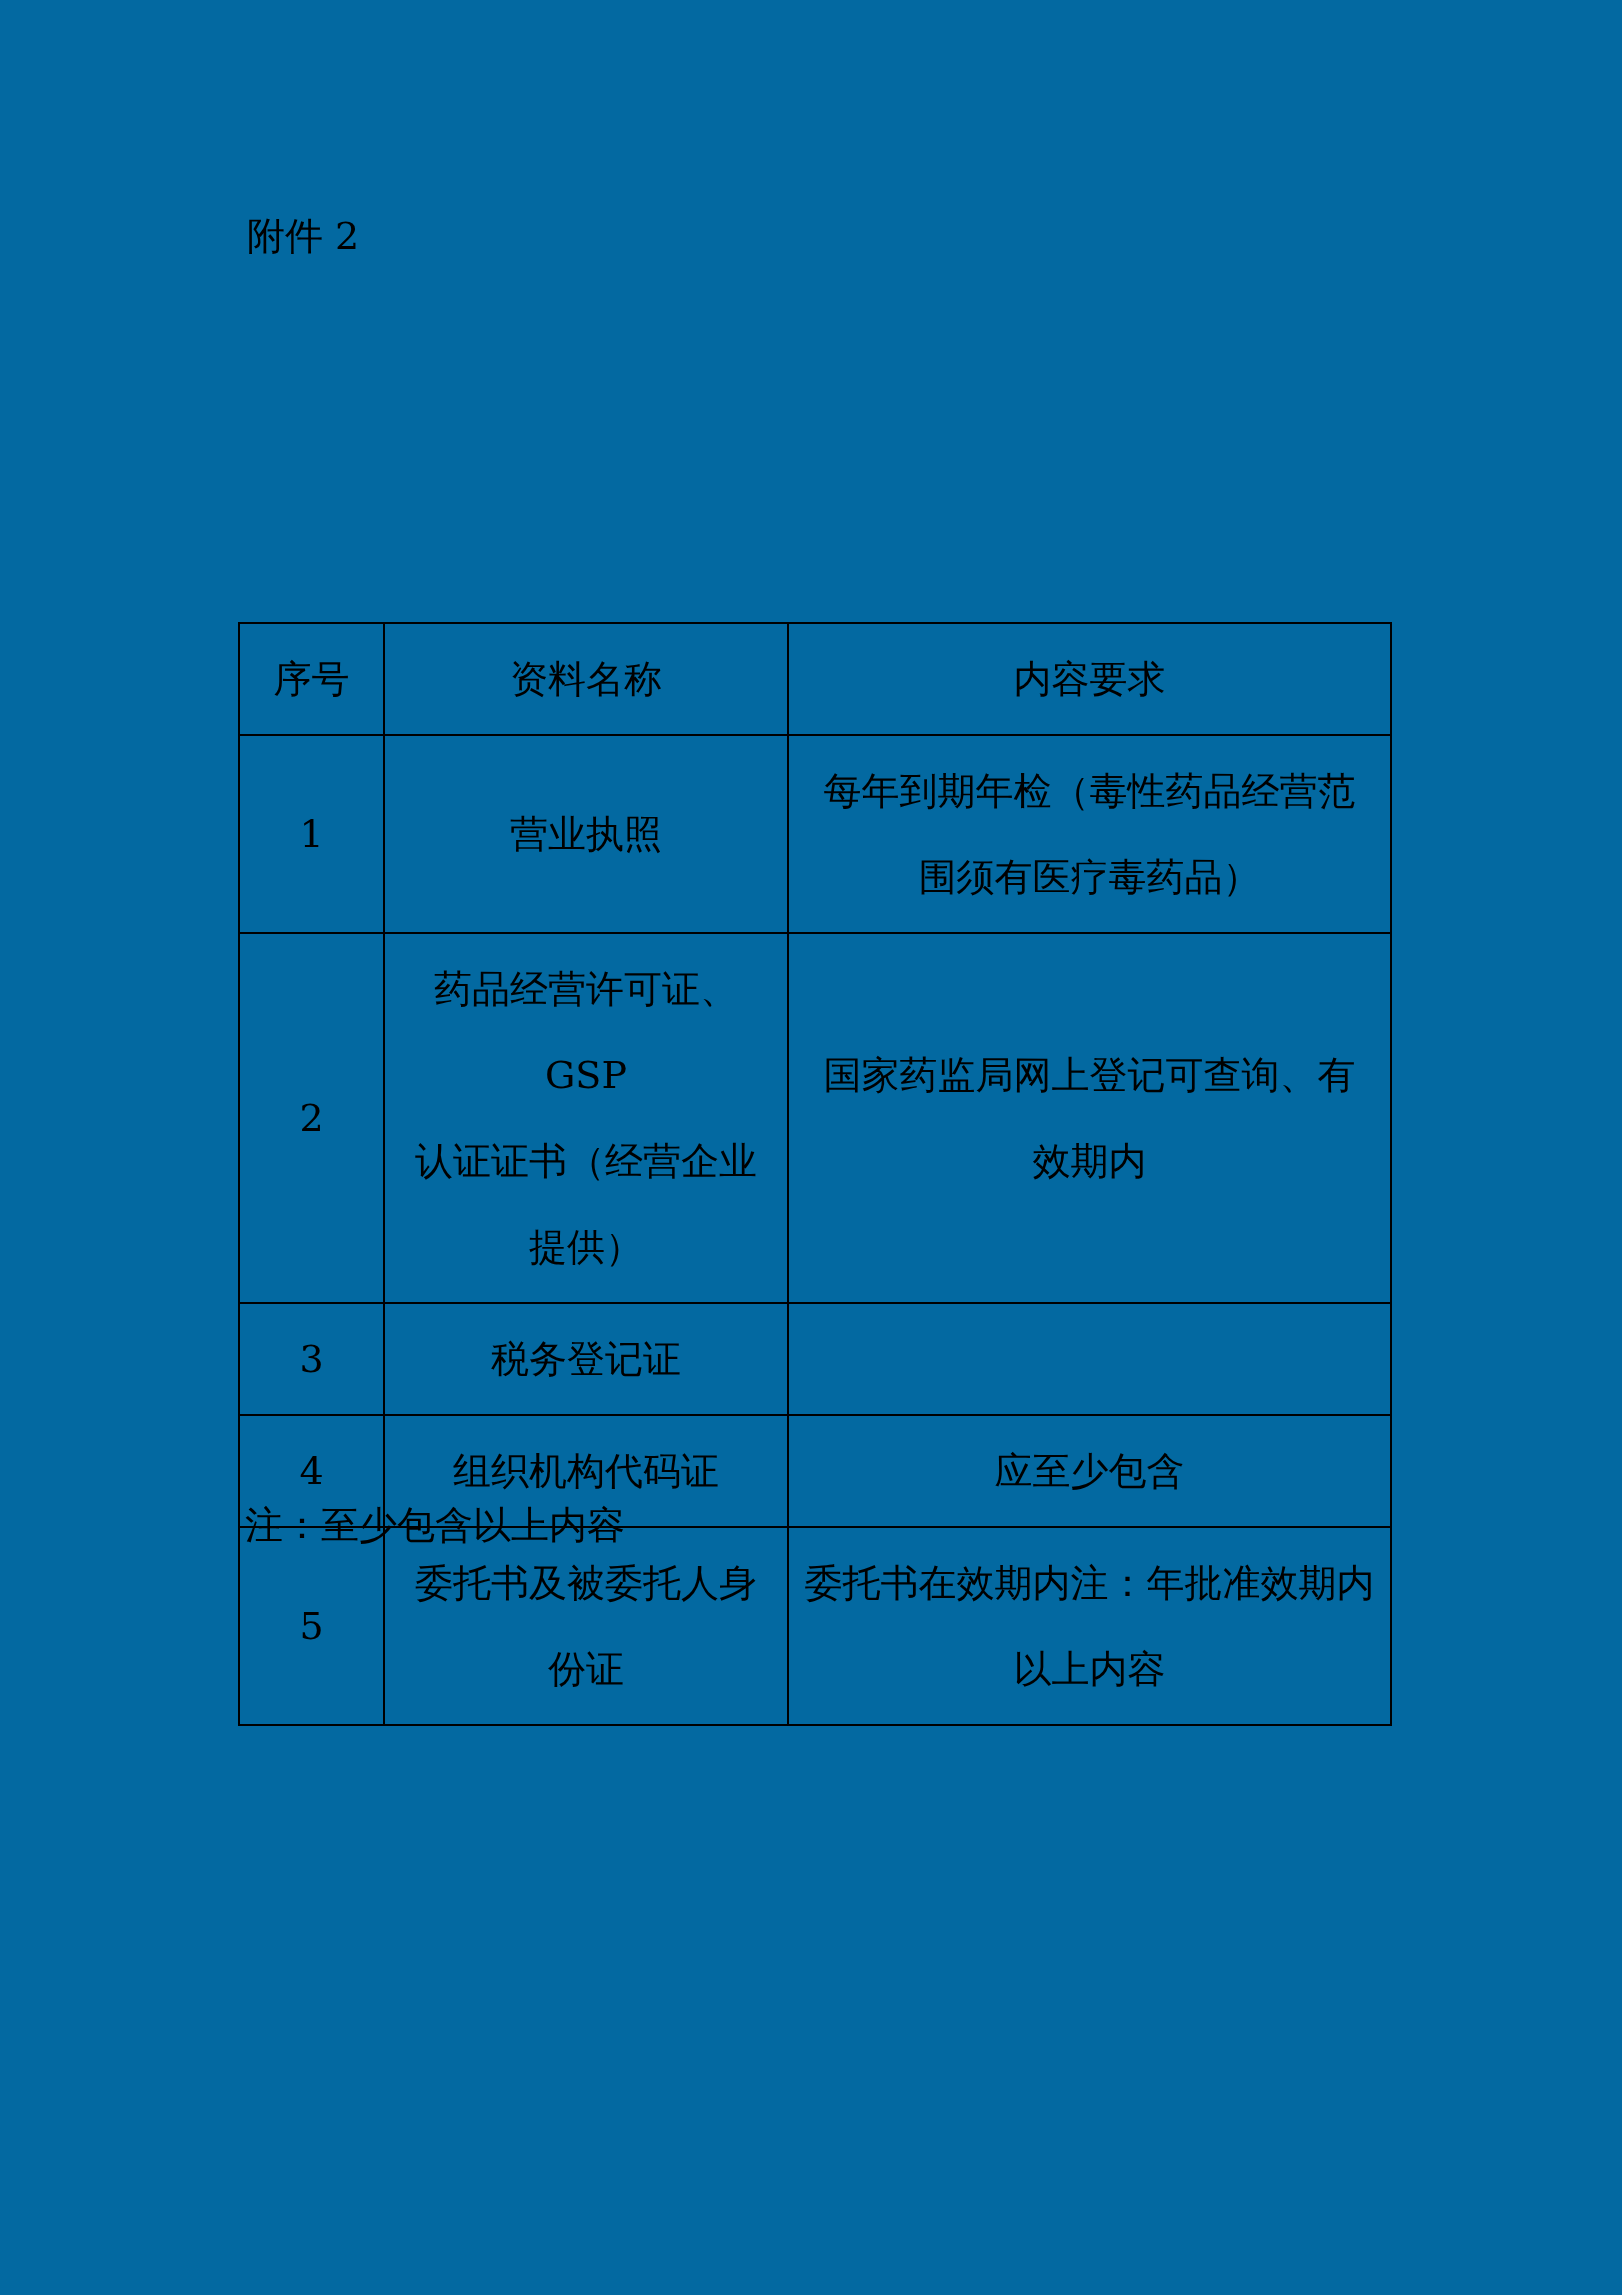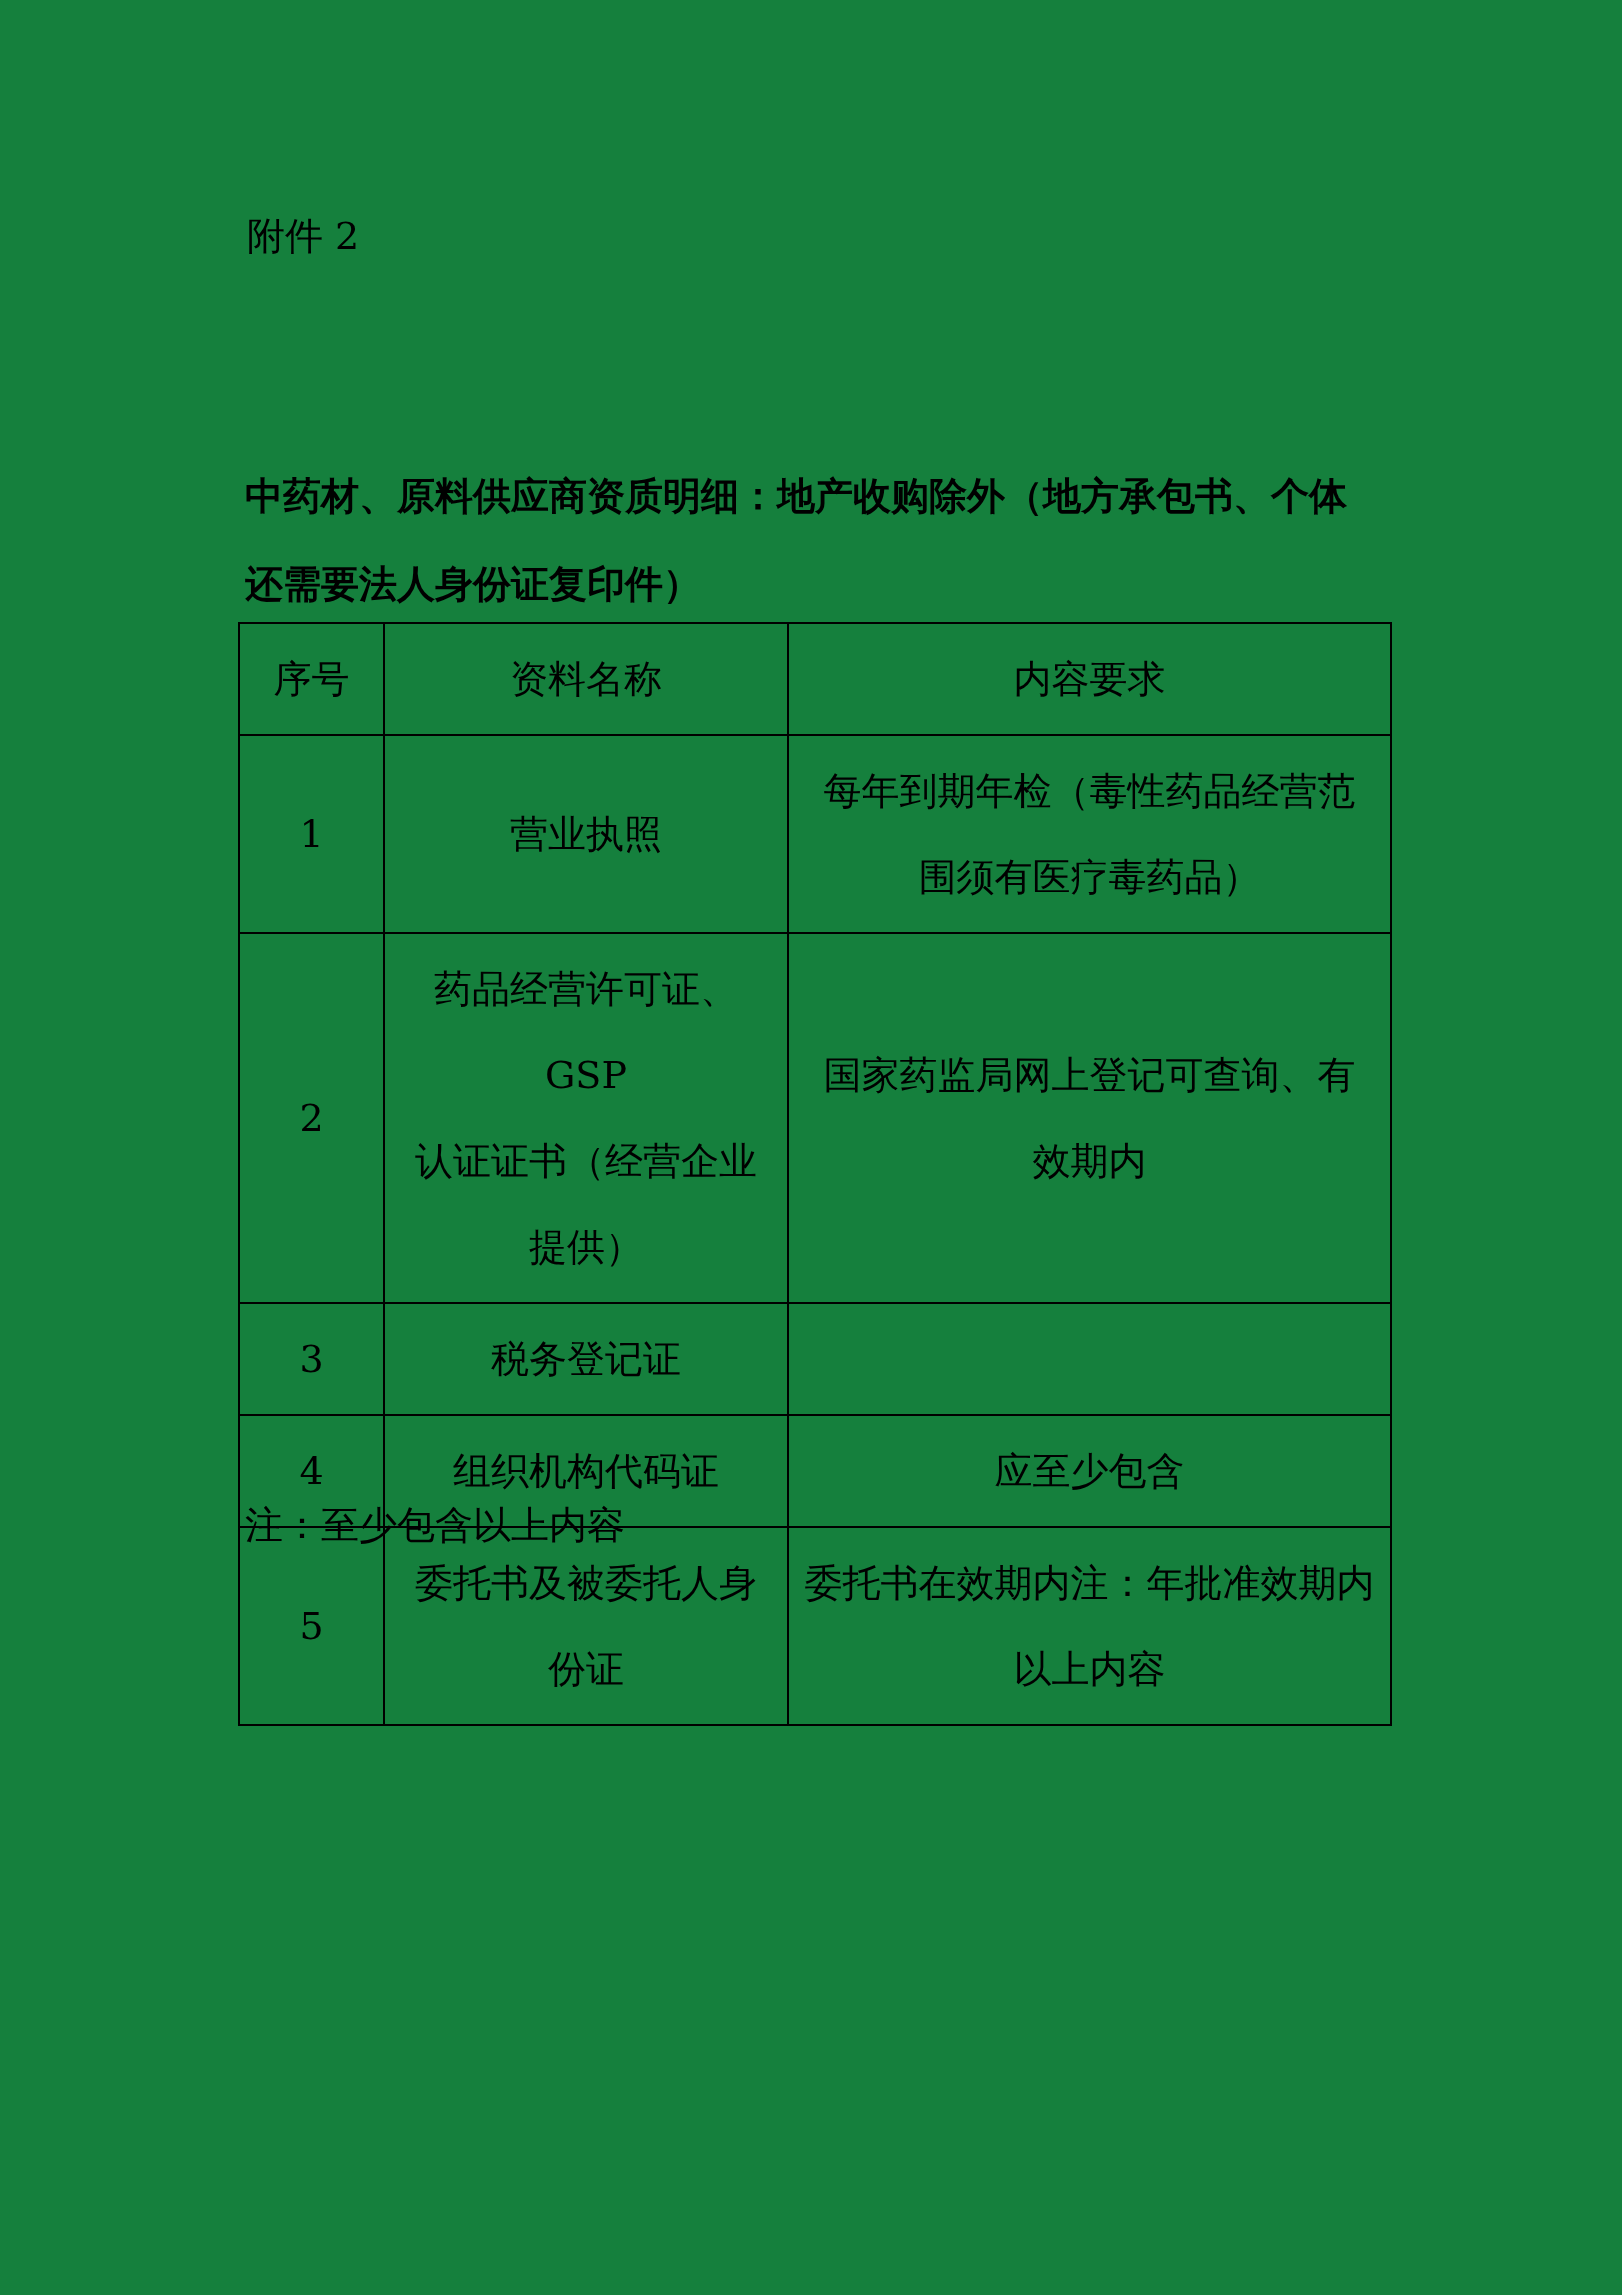--- a/index.html
+++ b/index.html
@@ -4,21 +4,21 @@
 <style>
   html, body {
     margin: 0;
     padding: 0;
     background: #ffffff;
   }
   .page {
     position: relative;
     width: 1623px;
     height: 2295px;
-    background: #15803d;
+    background: #0369a1;
     color: #000000;
     font-family: "DejaVu Serif", "Liberation Serif", serif;
     overflow: hidden;
   }
   .attachment-label {
     position: absolute;
     left: 247px;
     top: 216px;
     font-size: 38px;
     line-height: 41px;
@@ -84,22 +84,20 @@
   }
 </style>
 </head>
 <body>
 
 <div class="page">
 
   <div class="attachment-label">附件 2</div>
 
 
-  <div class="intro-paragraph">中药材、原料供应商资质明细：地产收购除外（地方承包书、个体
-还需要法人身份证复印件）</div>
 
   <table class="qual-table">
     <colgroup>
       <col class="c-no">
       <col class="c-name">
       <col class="c-req">
     </colgroup>
     <thead>
       <tr class="row-header">
         <th>序号</th>

